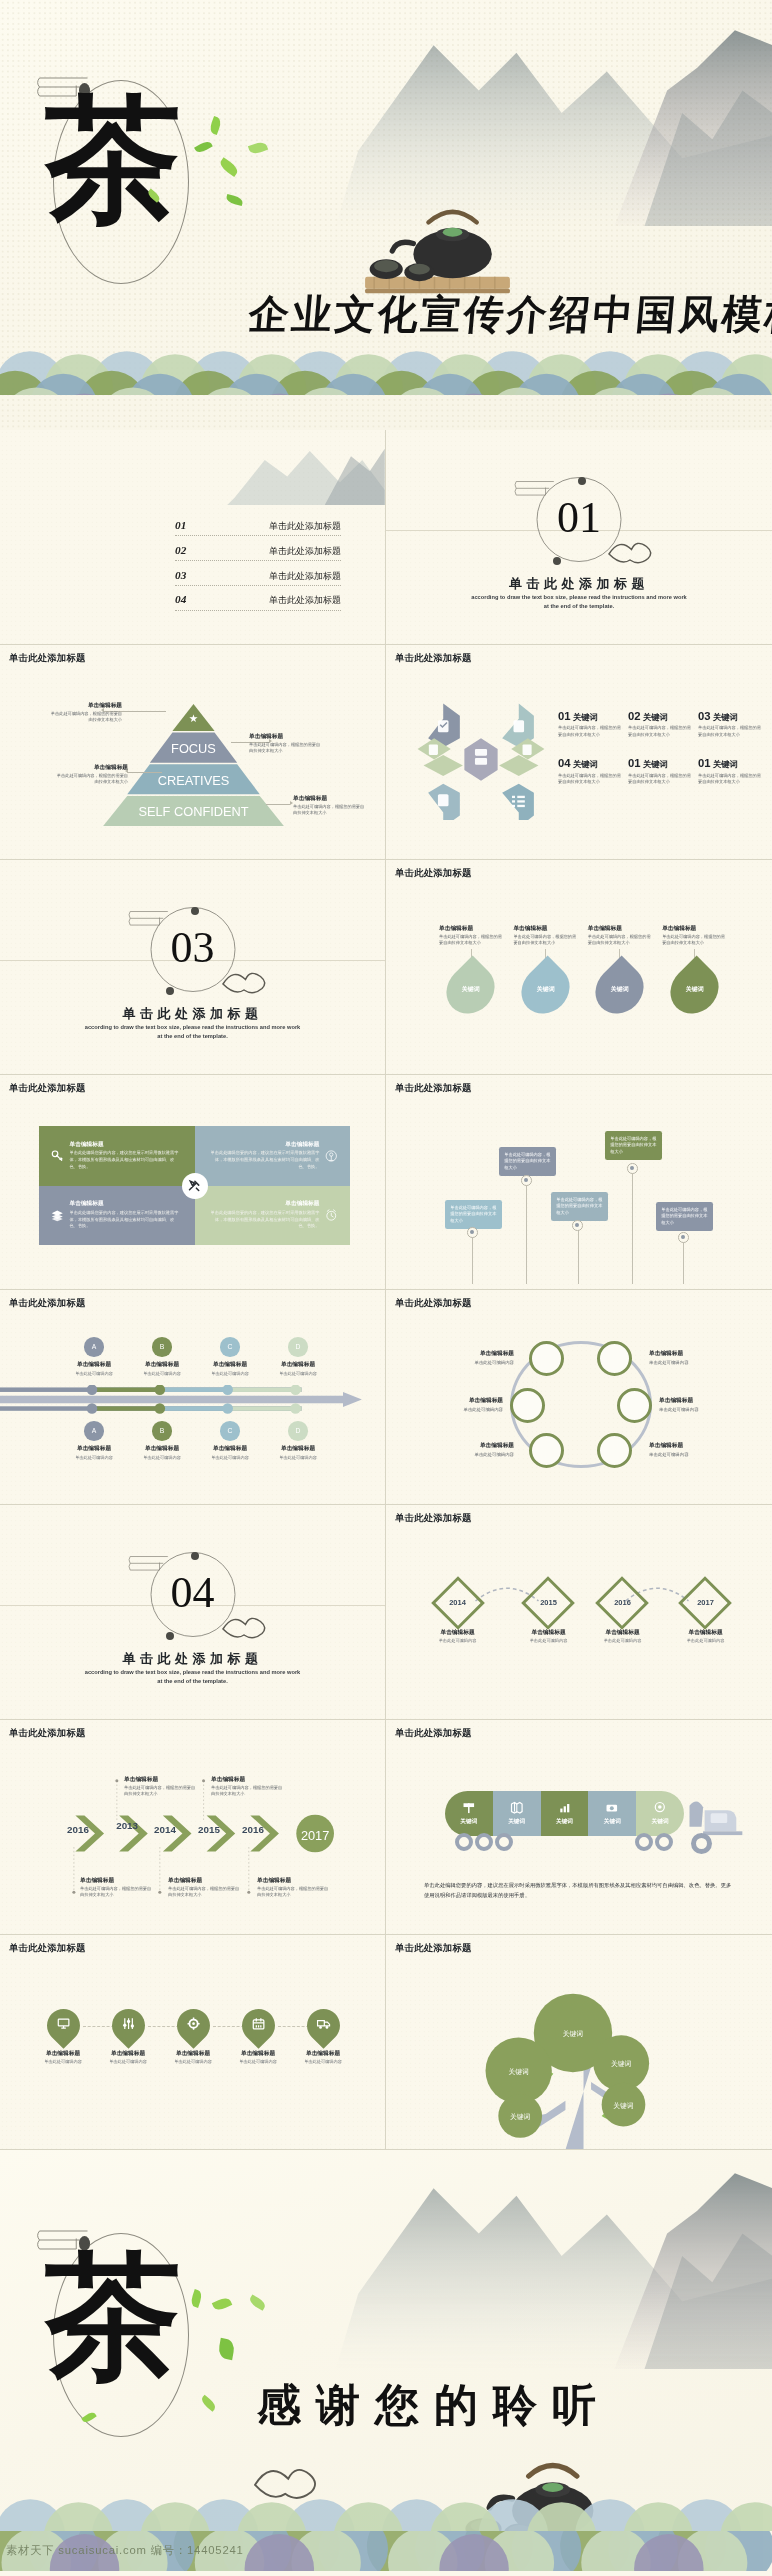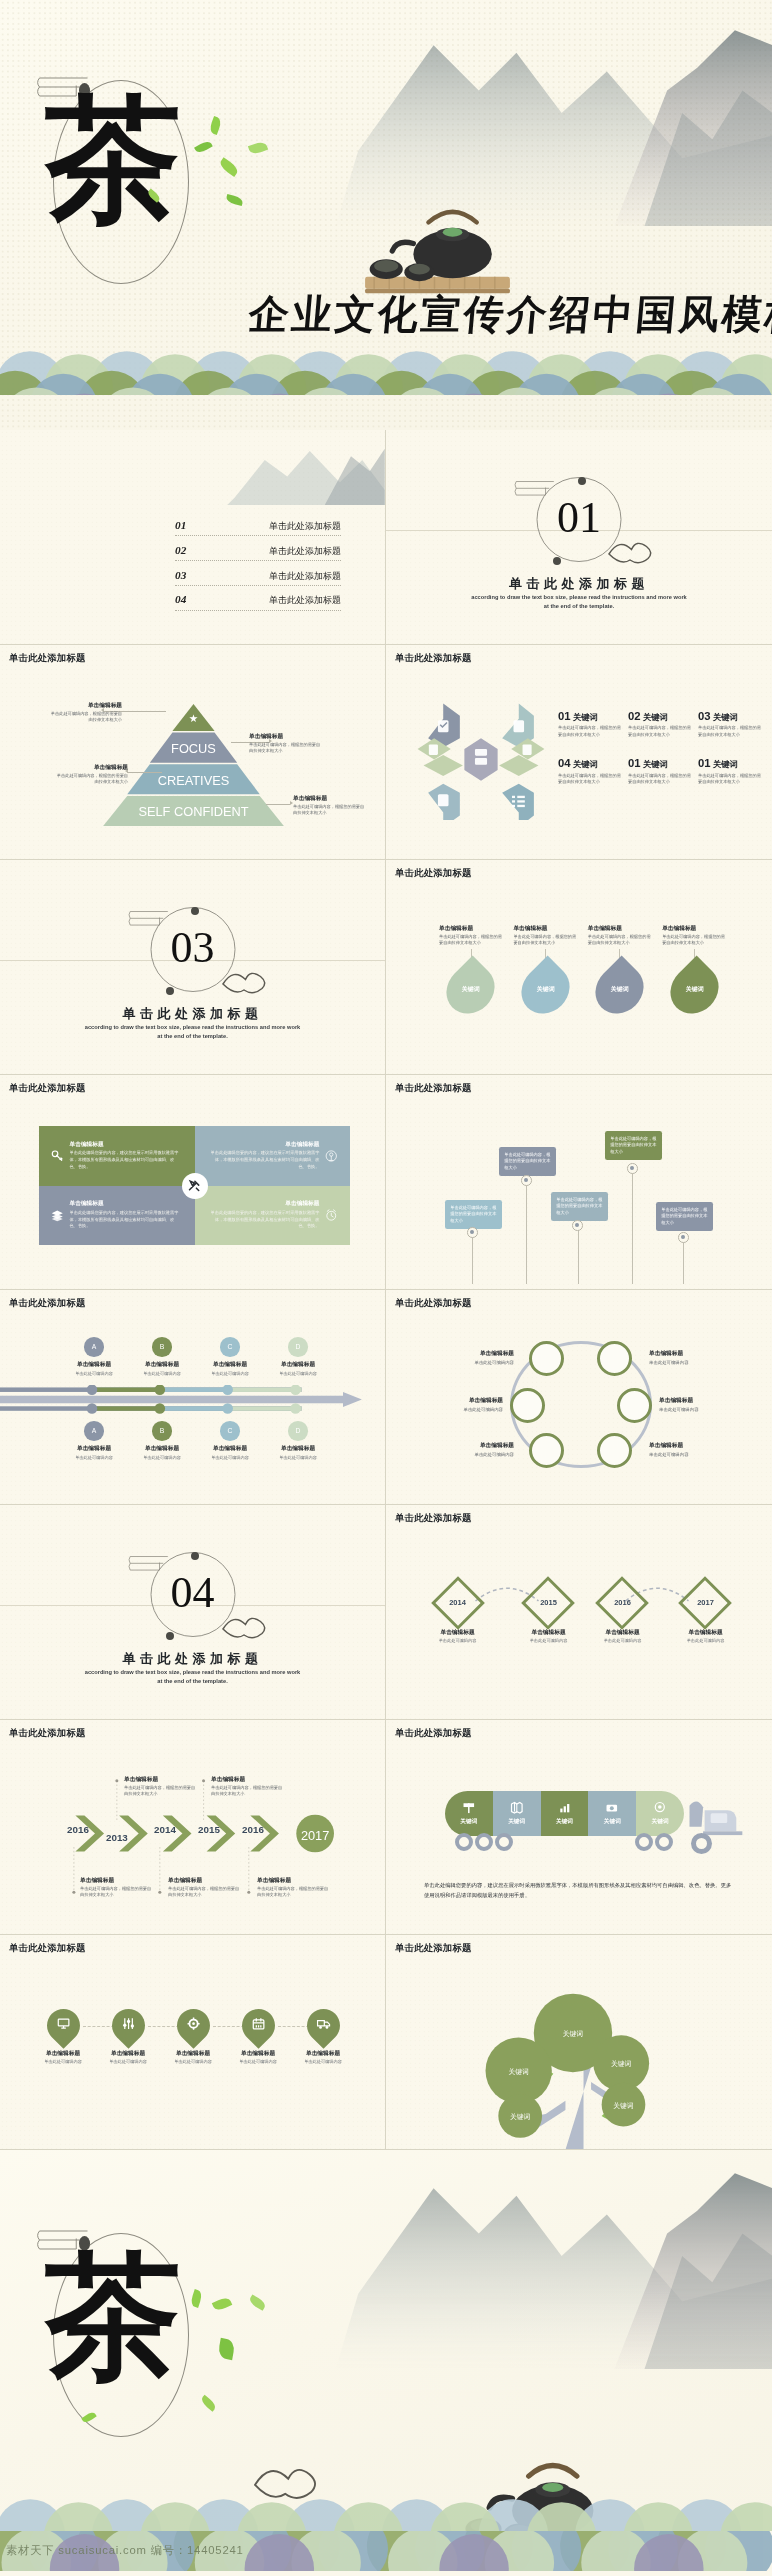--- a/index.html
+++ b/index.html
@@ -775,21 +775,21 @@
       </g>
       <g fill="#9a978c">
         <circle cx="155" cy="30" r="2"></circle>
           <circle cx="270" cy="30" r="2"></circle>
         <circle cx="98" cy="178" r="2"></circle>
           <circle cx="212" cy="178" r="2"></circle>
           <circle cx="330" cy="178" r="2"></circle>
       </g>
     </svg>
     <div style="position:absolute;left:62px;top:104px;width:32px;text-align:center" class="yr">2016</div>
-    <div style="position:absolute;left:106px;top:112px;width:32px;text-align:left" class="yr">2013</div>
+    <div style="position:absolute;left:106px;top:100px;width:32px;text-align:right" class="yr">2013</div>
     <div style="position:absolute;left:149px;top:104px;width:32px;text-align:center" class="yr">2014</div>
     <div style="position:absolute;left:193px;top:104px;width:32px;text-align:center" class="yr">2015</div>
     <div style="position:absolute;left:237px;top:104px;width:32px;text-align:center" class="yr">2016</div>
 
     <div style="position:absolute;left:124px;top:56px;width:75px">
       <div class="cal-h">单击编辑标题</div>
       <div class="cal-b">单击此处可编辑内容，根据您的需要自由拉伸文本框大小</div>
       </div>
     <div style="position:absolute;left:211px;top:56px;width:75px">
       <div class="cal-h">单击编辑标题</div>
@@ -1000,20 +1000,21 @@
   </div>
   <div class="tea-char" style="left:45px;top:98px">茶</div>
 
   <div class="leaf" style="left:192px;top:140px;width:9px;height:16.6px;transform:rotate(18deg);background:#8fd04a;"></div>
   <div class="leaf" style="left:213px;top:149px;width:18px;height:9.8px;transform:rotate(-25deg);background:#96d14f;"></div>
   <div class="leaf" style="left:249px;top:148px;width:16.6px;height:9px;transform:rotate(30deg);background:#a7d96b;"></div>
   <div class="leaf" style="left:219px;top:189px;width:15px;height:19.6px;transform:rotate(10deg);background:#7dc242;"></div>
   <div class="leaf" style="left:200px;top:249px;width:16.6px;height:8.3px;transform:rotate(40deg);background:#9ad155;"></div>
   <div class="leaf" style="left:82px;top:264px;width:13.6px;height:6.8px;transform:rotate(-35deg);background:#8fd04a;"></div>
 
+  <div class="end-title">感谢您的聆听</div>
 
   <svg style="position:absolute;left:249px;top:300px;width:83px;height:53px" viewBox="0 0 110 70">
     <path d="M8 46 q20-32 44-8 q10-20 28-6 q14 12 2 24 q-18 14-34 2 q-18 12-40-12Z" fill="none" stroke="#5c5a52" stroke-width="2.5"></path>
   </svg>
 
   <svg style="position:absolute;left:453px;top:296px;width:189px;height:128px" viewBox="0 0 250 170">
     <path d="M100 40 Q132 12 164 40" fill="none" stroke="#6f5a3c" stroke-width="7" stroke-linecap="round"></path>
     <ellipse cx="132" cy="86" rx="54" ry="34" fill="#2f2f2f"></ellipse>
     <ellipse cx="132" cy="58" rx="23" ry="10" fill="#3a3a3a"></ellipse>
     <ellipse cx="132" cy="55" rx="14" ry="6" fill="#6ea86a"></ellipse>

